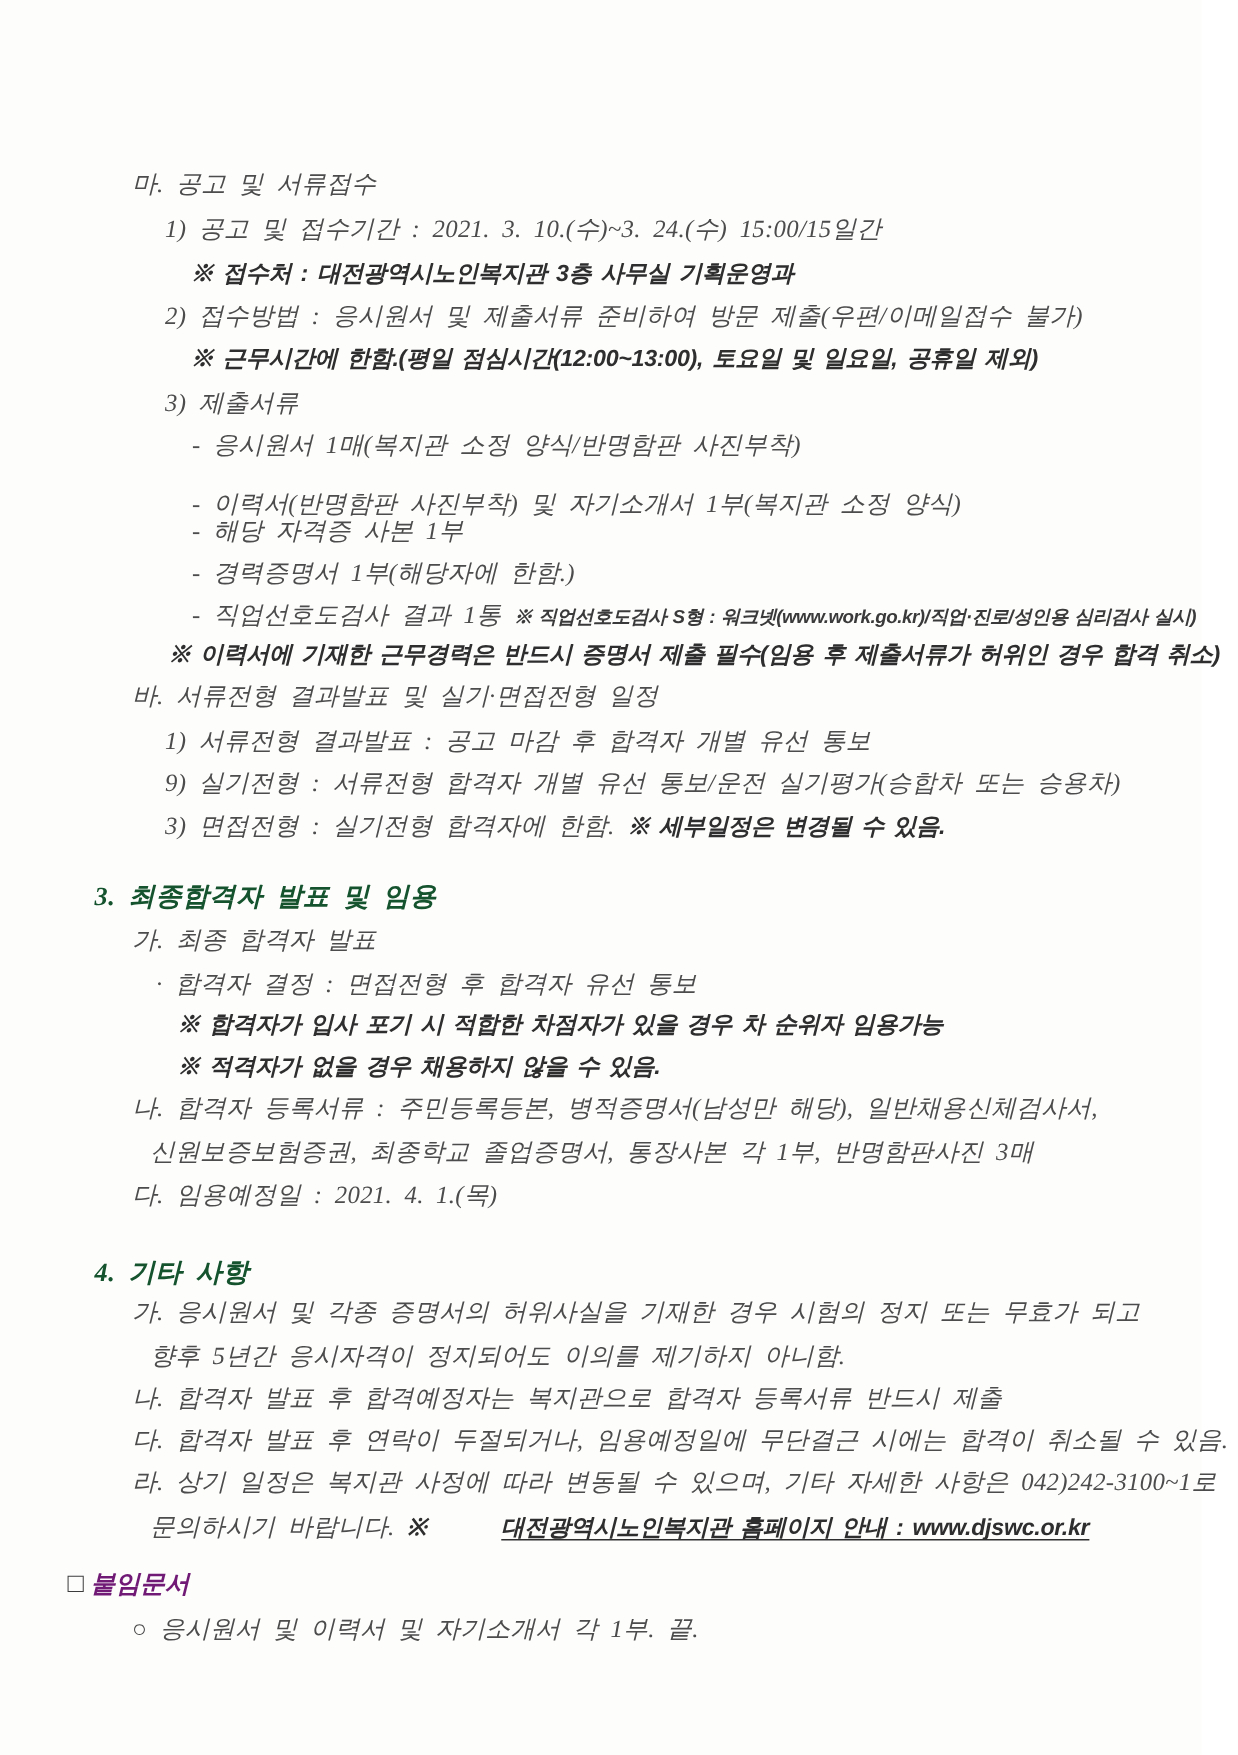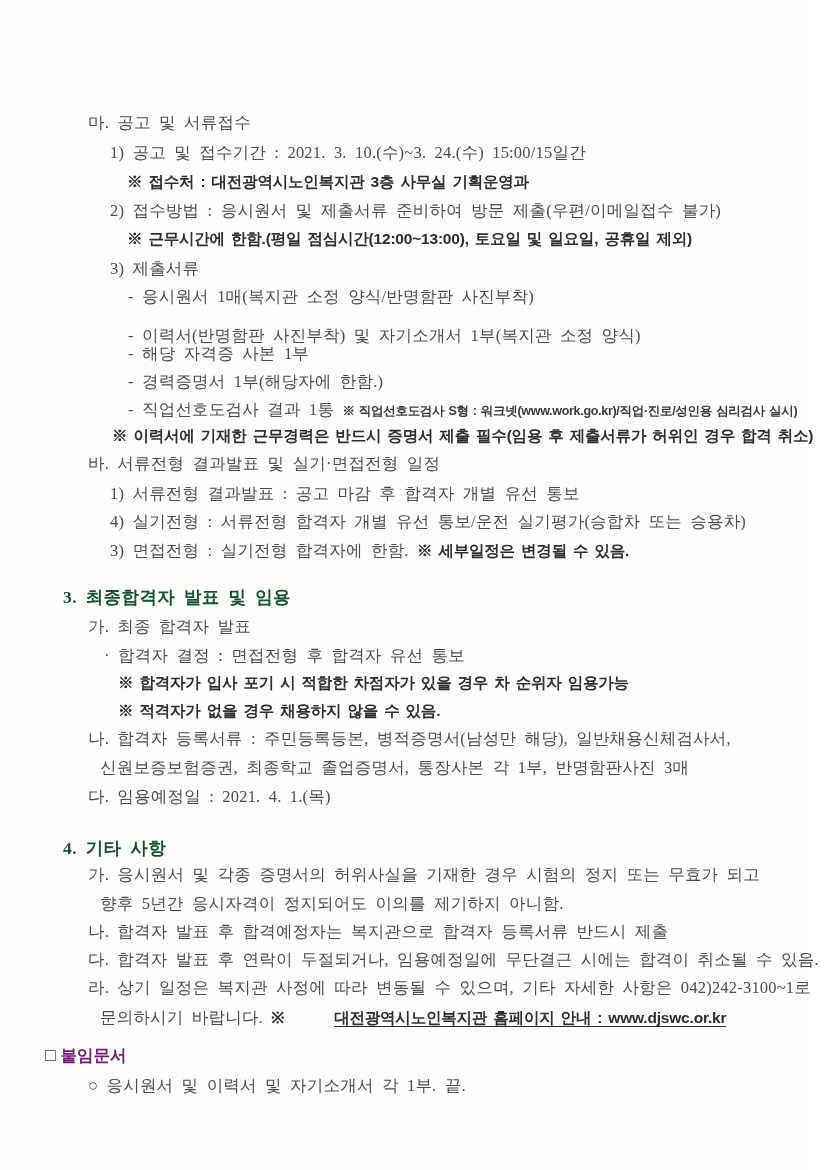--- a/index.html
+++ b/index.html
@@ -6,20 +6,21 @@
   html,body { width:825px; height:1170px; }
   body {
     background:#ffffff;
     font-family:"Liberation Serif", serif;
     overflow:hidden;
   }
   .page {
     position:relative;
     width:801px; height:1170px;
     background:#fdfdfc;
+    font-style:italic;
   }
   .line {
     position:absolute;
     white-space:nowrap;
   }
   
   .s-n {
     font-family:"Liberation Serif", serif;
     font-size:16.5px;
     color:#4c4c4c;
@@ -92,21 +93,21 @@
     <div class="line" style="top: 229px; left: 127px;"><span class="s-b">※ 근무시간에 한함.(평일 점심시간(12:00~13:00), 토요일 및 일요일, 공휴일 제외)</span></div>
     <div class="line" style="top: 258px; left: 110px;"><span class="s-n">3) 제출서류</span></div>
     <div class="line" style="top: 286px; left: 128px;"><span class="s-n">- 응시원서 1매(복지관 소정 양식/반명함판 사진부착)</span></div>
     <div class="line" style="top: 325px; left: 128px;"><span class="s-n">- 이력서(반명함판 사진부착) 및 자기소개서 1부(복지관 소정 양식)</span></div>
     <div class="line" style="top: 343px; left: 128px;"><span class="s-n">- 해당 자격증 사본 1부</span></div>
     <div class="line" style="top: 371px; left: 128px;"><span class="s-n">- 경력증명서 1부(해당자에 한함.)</span></div>
     <div class="line" style="top: 399px; left: 128px;"><span class="s-n">- 직업선호도검사 결과 1통 </span><span class="s-bs">※ 직업선호도검사 S형 : 워크넷(www.work.go.kr)/직업·진로/성인용 심리검사 실시)</span></div>
     <div class="line" style="top: 426px; left: 112px;"><span class="s-b">※ 이력서에 기재한 근무경력은 반드시 증명서 제출 필수(임용 후 제출서류가 허위인 경우 합격 취소)</span></div>
     <div class="line" style="top: 453px; left: 88px;"><span class="s-n">바. 서류전형 결과발표 및 실기·면접전형 일정</span></div>
     <div class="line" style="top: 483px; left: 110px;"><span class="s-n">1) 서류전형 결과발표 : 공고 마감 후 합격자 개별 유선 통보</span></div>
-    <div class="line" style="top: 511px; left: 110px;"><span class="s-n">4) 실기전형 : 서류전형 합격자 개별 유선 통보/운전 실기평가(승합차 또는 승용차)</span></div>
+    <div class="line" style="top: 511px; left: 110px;"><span class="s-n">9) 실기전형 : 서류전형 합격자 개별 유선 통보/운전 실기평가(승합차 또는 승용차)</span></div>
     <div class="line" style="top: 540px; left: 110px;"><span class="s-n">3) 면접전형 : 실기전형 합격자에 한함. </span><span class="s-b">※ 세부일정은 변경될 수 있음.</span></div>
     <div class="line" style="top: 585px; left: 63px;"><span class="s-h">3. 최종합격자 발표 및 임용</span></div>
     <div class="line" style="top: 616px; left: 88px;"><span class="s-n">가. 최종 합격자 발표</span></div>
     <div class="line" style="top: 645px; left: 104px;"><span class="s-n">· 합격자 결정 : 면접전형 후 합격자 유선 통보</span></div>
     <div class="line" style="top: 673px; left: 118px;"><span class="s-b">※ 합격자가 입사 포기 시 적합한 차점자가 있을 경우 차 순위자 임용가능</span></div>
     <div class="line" style="top: 701px; left: 118px;"><span class="s-b">※ 적격자가 없을 경우 채용하지 않을 수 있음.</span></div>
     <div class="line" style="top: 728px; left: 88px;"><span class="s-n">나. 합격자 등록서류 : 주민등록등본, 병적증명서(남성만 해당), 일반채용신체검사서,</span></div>
     <div class="line" style="top: 757px; left: 100px;"><span class="s-n">신원보증보험증권, 최종학교 졸업증명서, 통장사본 각 1부, 반명함판사진 3매</span></div>
     <div class="line" style="top: 786px; left: 88px;"><span class="s-n">다. 임용예정일 : 2021. 4. 1.(목)</span></div>
     <div class="line" style="top: 836px; left: 63px;"><span class="s-h">4. 기타 사항</span></div>

